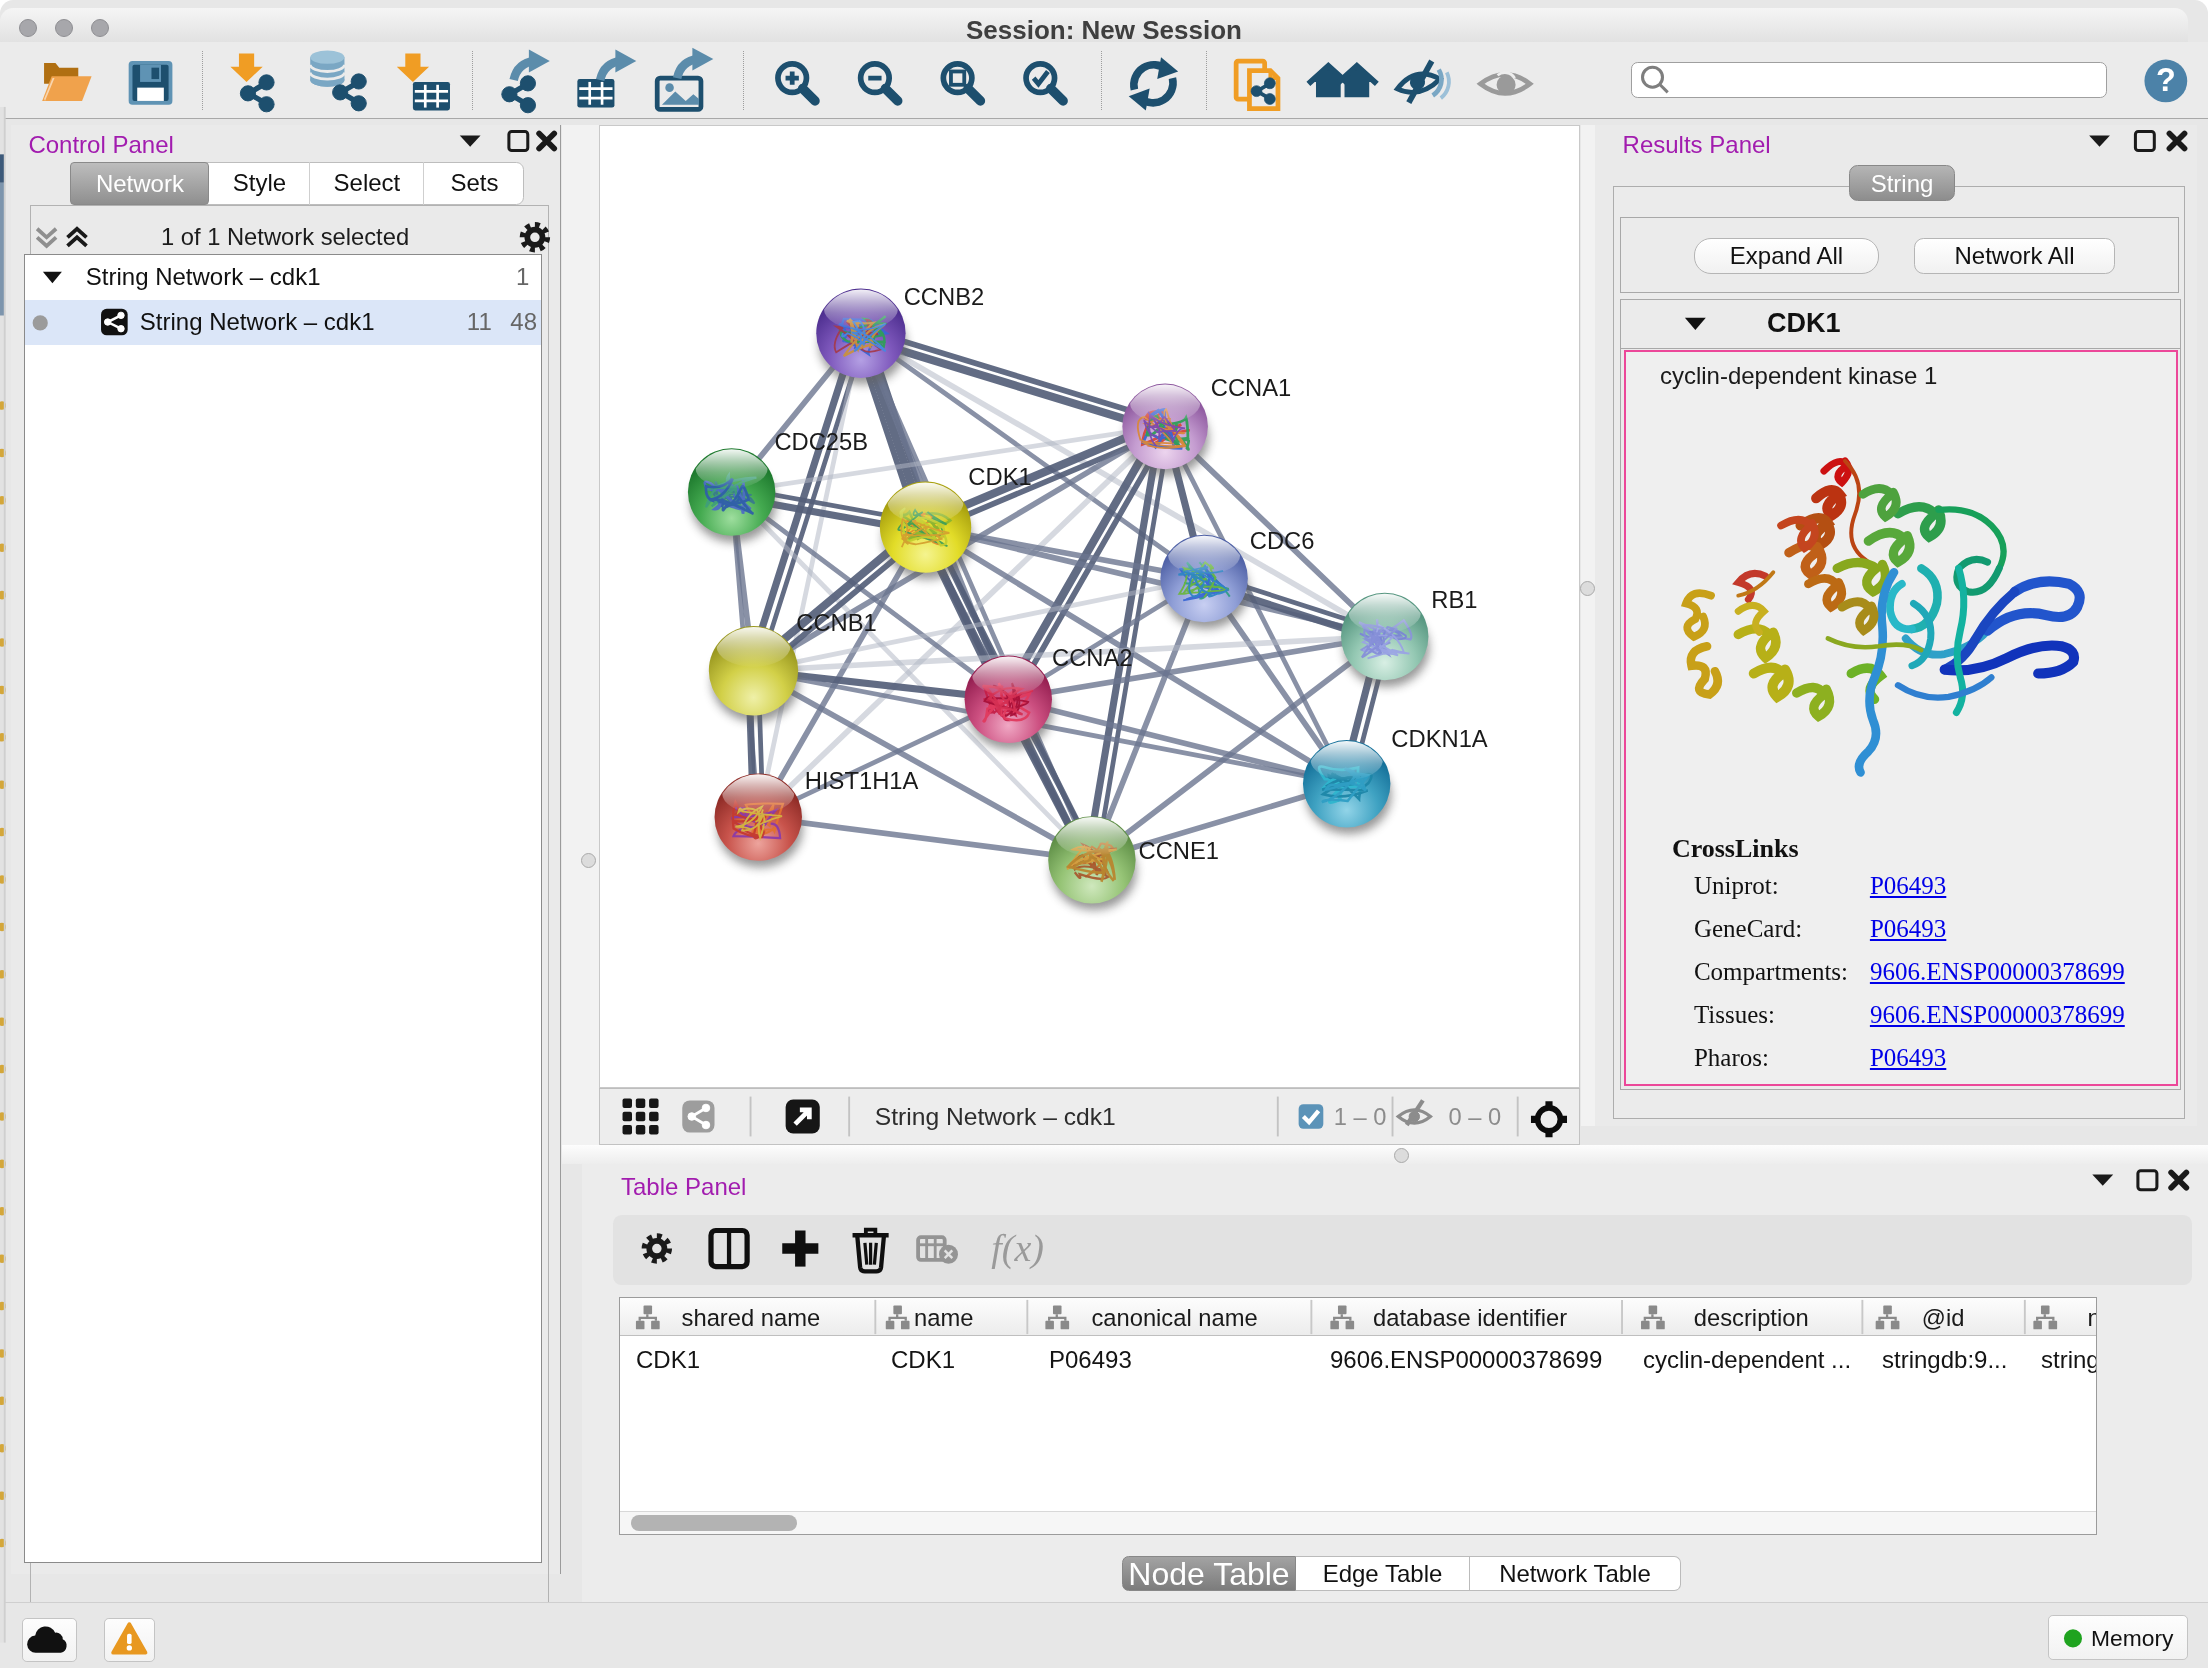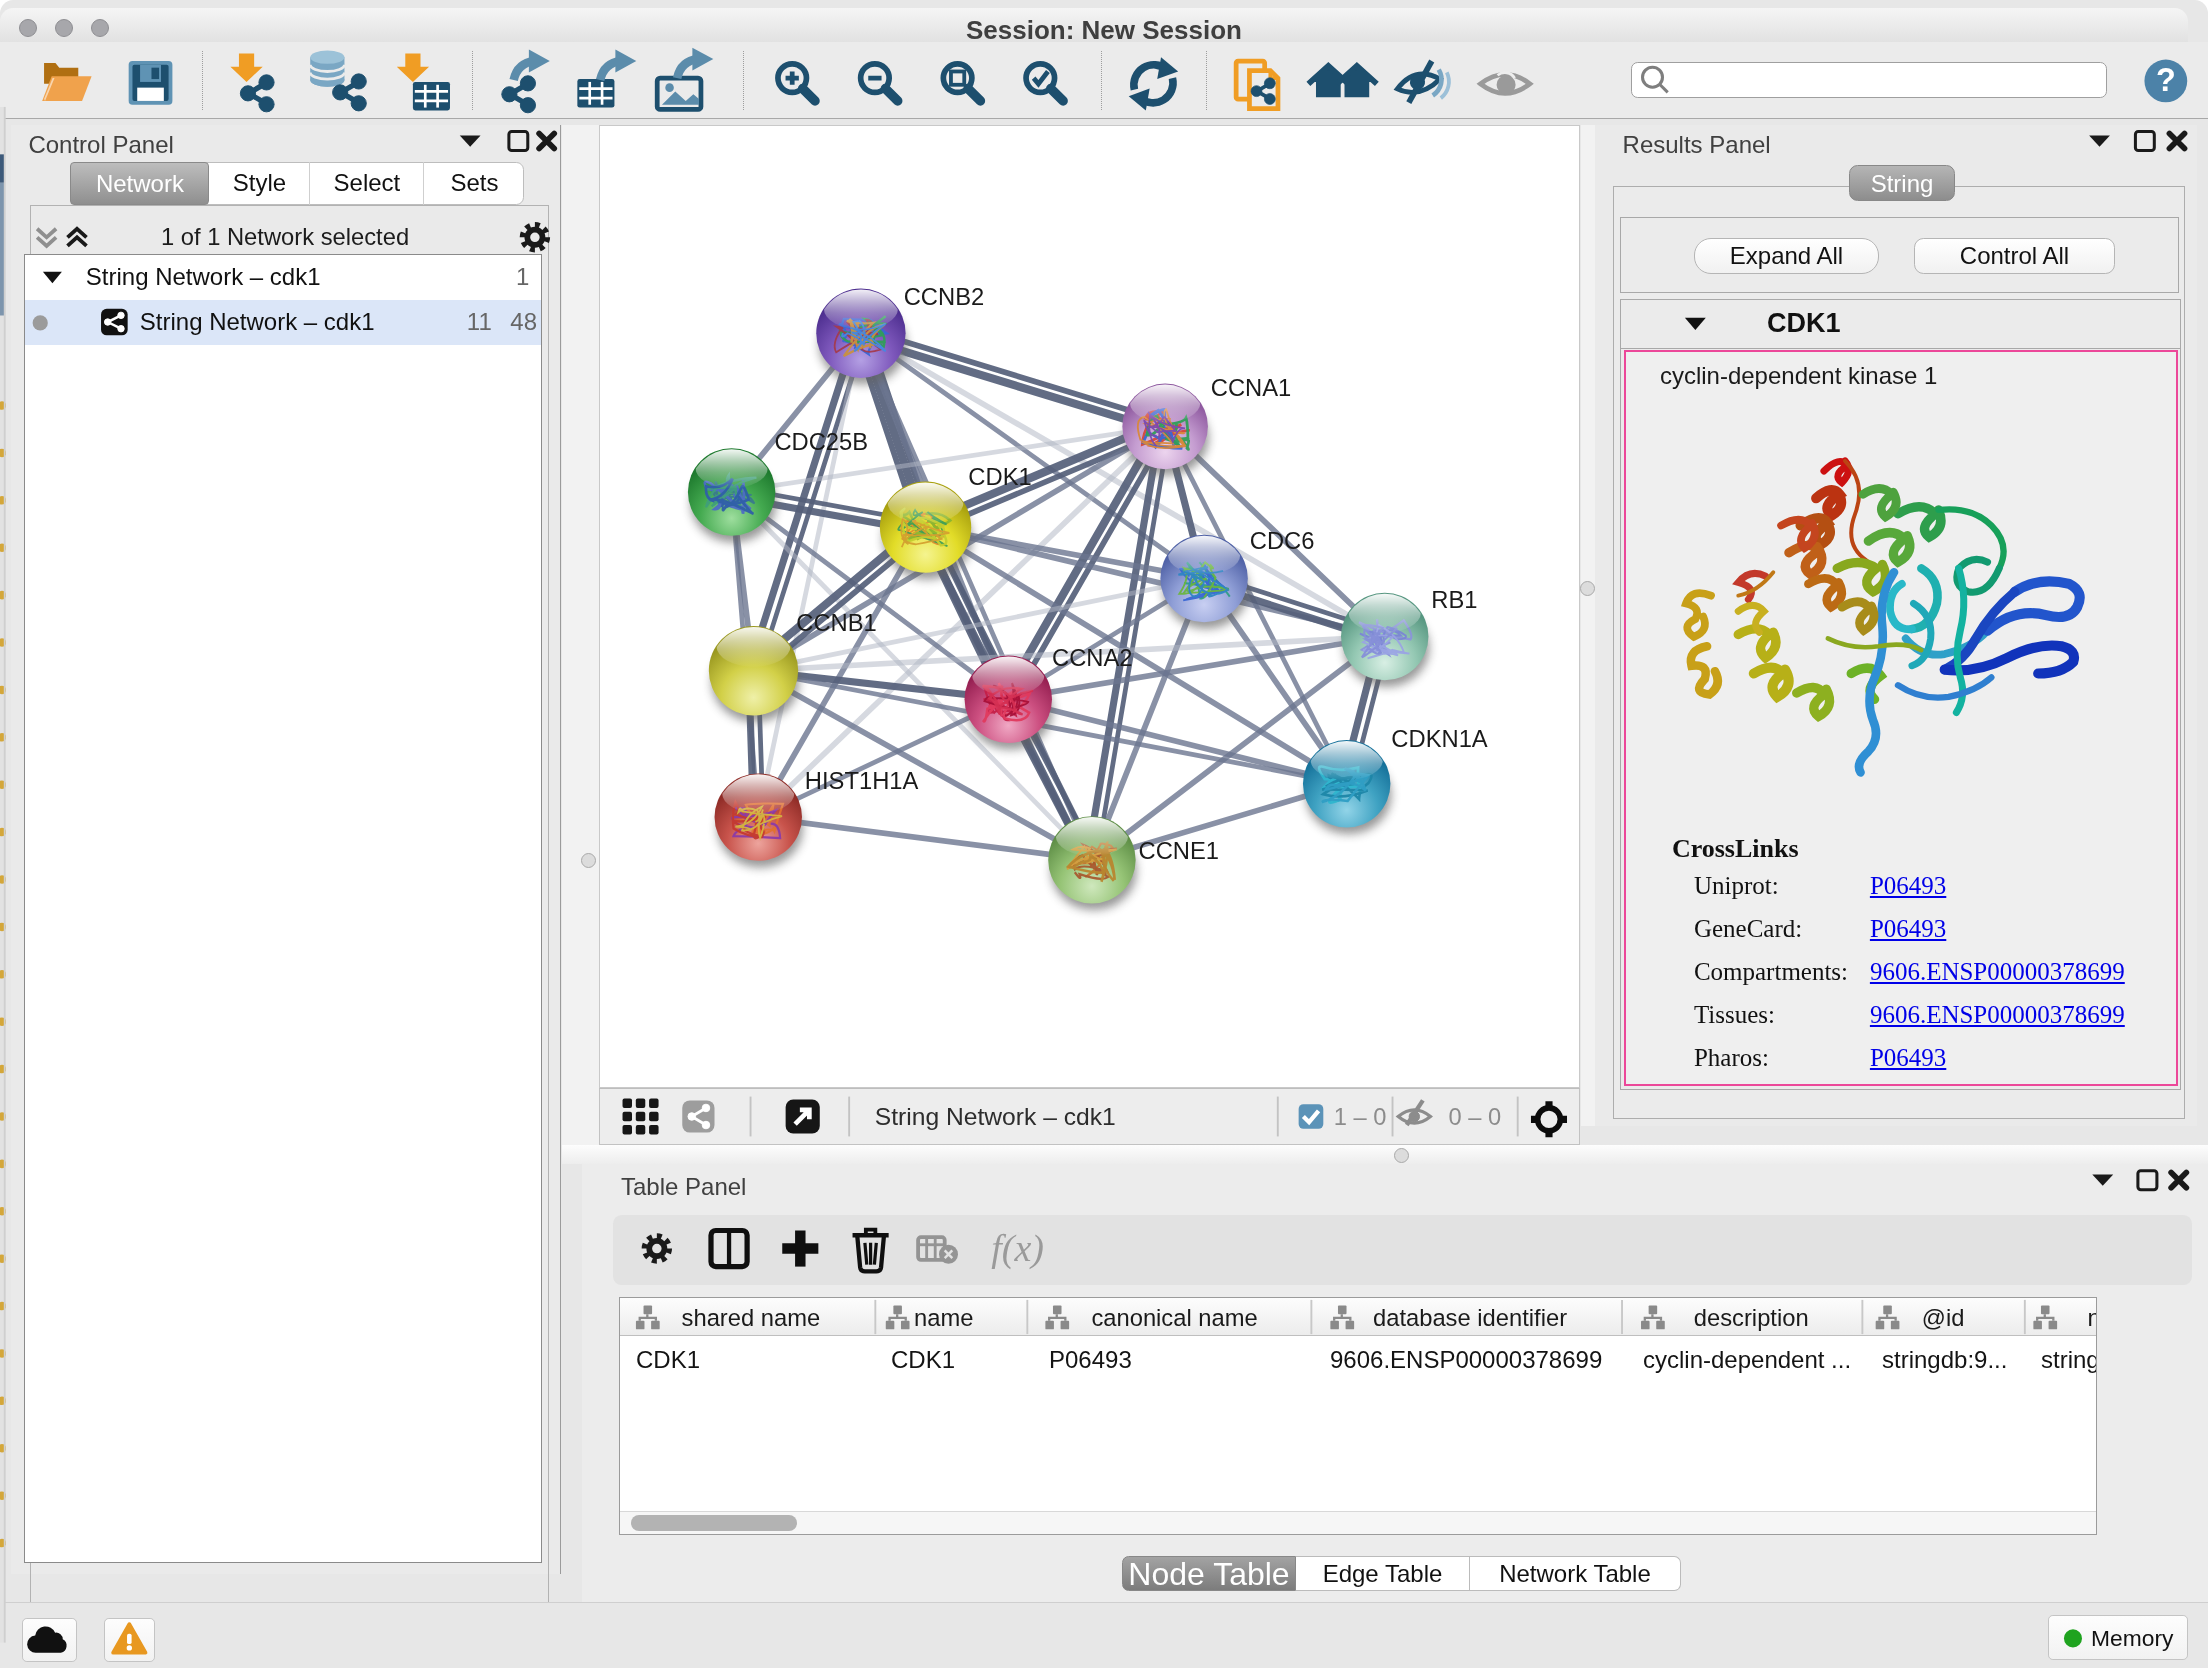--- a/index.html
+++ b/index.html
@@ -8,21 +8,21 @@
 .abs { position:absolute; }
 
 #titlebar { position:absolute; left:0; top:8px; width:2188px; height:41px; background:linear-gradient(#f5f5f5,#dedede); border-bottom:1px solid #bcbcbc; border-radius:13.3px 13.3px 0 0; }
 .tl { position:absolute; top:11.4px; width:18px; height:18px; border-radius:50%; background:#a7a7ab; border:1px solid #8f8f93; }
 #title { position:absolute; top:6.7px; left:0; width:2208px; text-align:center; font-size:26px; font-weight:bold; color:#3f3f3f; }
 
 #toolbar { position:absolute; left:0; top:42px; width:2208px; height:77px; background:#ebebeb; border-bottom:1px solid #a8a8a8; }
 .tsep { position:absolute; top:8.6px; height:59px; width:0; border-left:1.9px dotted #9d9d9d; }
 #searchbox { position:absolute; left:1631px; top:20px; width:476px; height:36px; background:#fff; border:1px solid #9f9f9f; border-radius:6.7px; }
 
-.ptitle { font-size:24px; color:#404040; }
+.ptitle { font-size:24px; color:#a21caf; }
 
 #cpanel { position:absolute; left:11.4px; top:125px; width:550px; height:1449px; background:#eaeaea; border-right:1.9px solid #9b9b9b; }
 
 #netcanvas { position:absolute; left:599px; top:125px; width:981px; height:963px; background:#fff; border:1px solid #c9c9c9; }
 #netstatus { position:absolute; left:599px; top:1088px; width:981px; height:57px; background:#ededed; border:1px solid #c2c2c2; border-top:1px solid #bdbdbd; }
 
 #rpanel { position:absolute; left:1595px; top:125px; width:602px; height:1001px; background:#eaeaea; }
 
 #tpanel { position:absolute; left:582px; top:1164px; width:1626px; height:441px; background:#ececec; }
 
@@ -615,21 +615,21 @@
       <rect x="570" y="7" width="20" height="20" rx="3" fill="none" stroke="#1a1a1a" stroke-width="3.2"></rect>
       <path d="M606,9 L622,25 M622,9 L606,25" stroke="#1a1a1a" stroke-width="6" stroke-linecap="round"></path>
     </svg>
 
     <div style="position:absolute;left:254px;top:40px;width:106px;height:36px;background:linear-gradient(#b5b5b5,#8d8d8d);border:1px solid #888;border-radius:8.6px;color:#fff;font-size:24px;text-align:center;line-height:35px;z-index:6;">String</div>
 
     <div style="position:absolute;left:18px;top:61px;width:572px;height:933px;border:1px solid #adadad;background:#ebebeb;"></div>
 
     <div style="position:absolute;left:25px;top:92px;width:559px;height:76px;border:1px solid #a8a8a8;">
       <div style="position:absolute;left:73px;top:20px;width:185px;height:36px;background:linear-gradient(#ffffff,#f1f1f1);border:1px solid #b5b5b5;border-radius:17px;font-size:24px;color:#111;text-align:center;line-height:34px;">Expand All</div>
-      <div style="position:absolute;left:293px;top:20px;width:201px;height:36px;background:linear-gradient(#ffffff,#f1f1f1);border:1px solid #b5b5b5;border-radius:9.5px;font-size:24px;color:#111;text-align:center;line-height:34px;">Control All</div>
+      <div style="position:absolute;left:293px;top:20px;width:201px;height:36px;background:linear-gradient(#ffffff,#f1f1f1);border:1px solid #b5b5b5;border-radius:9.5px;font-size:24px;color:#111;text-align:center;line-height:34px;">Network All</div>
     </div>
 
     <div style="position:absolute;left:25px;top:174px;width:561px;height:791px;border:1px solid #a8a8a8;">
       <div style="position:absolute;left:0;top:0;width:100%;height:49px;border-bottom:1px solid #a8a8a8;">
         <svg width="38" height="28.5" style="position:absolute;left:62px;top:12.4px" viewBox="0 0 40 30">
             <path d="M2,6 L24,6 L13,19 Z" fill="#111"></path>
           </svg>
         <span style="position:absolute;left:146px;top:7.6px;font-size:27px;font-weight:bold;color:#111;">CDK1</span>
       </div>
       <div style="position:absolute;left:2.9px;top:50px;width:554px;height:736px;border:2px solid #ec4899;background:#efefef;">

